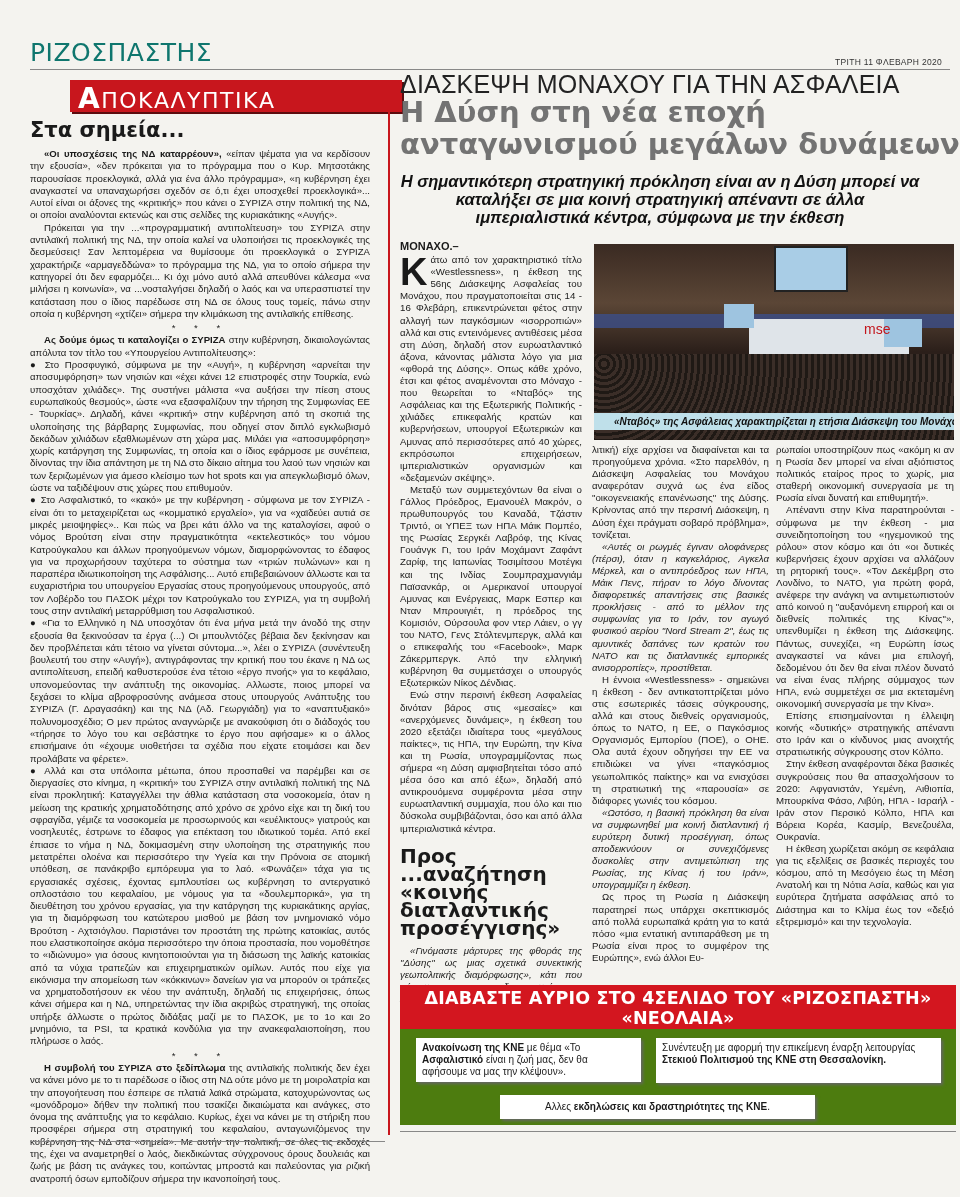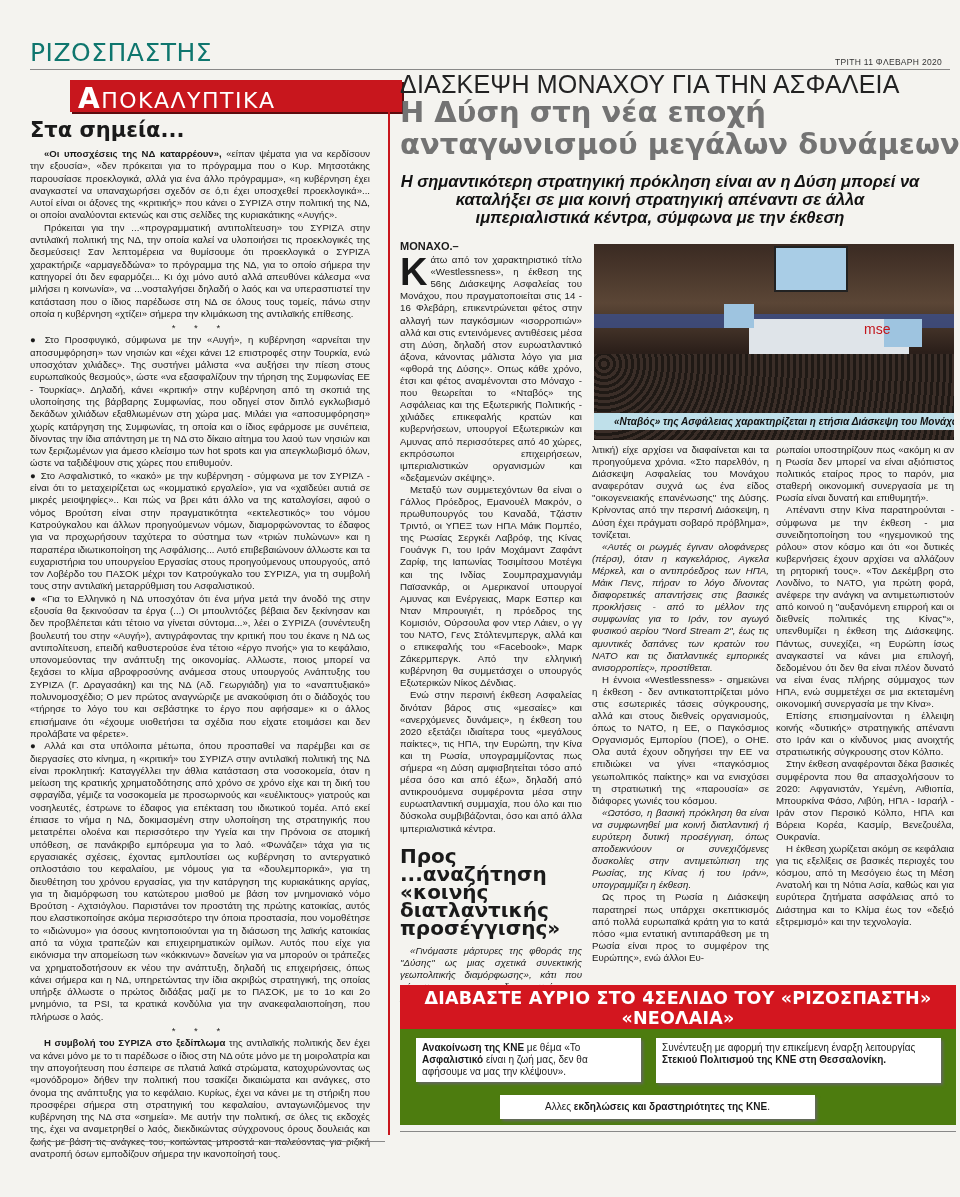--- a/index.html
+++ b/index.html
@@ -76,20 +76,21 @@
 <div class="abs top-rule"></div>
 
 <div class="abs section-banner">
   <span>ΑΠΟΚΑΛΥΠΤΙΚΑ</span>
 </div>
 <div class="abs left-title">Στα σημεία...</div>
 <div class="abs left-body">
   <p><b>«Οι υποσχέσεις της ΝΔ καταρρέουν»,</b><span> «είπαν ψέματα για να κερδίσουν την εξουσία», «δεν πρόκειται για το πρόγραμμα που ο Κυρ. Μητσοτάκης παρουσίασε προεκλογικά, αλλά για ένα άλλο πρόγραμμα», «η κυβέρνηση έχει αναγκαστεί να υπαναχωρήσει σχεδόν σε ό,τι έχει υποσχεθεί προεκλογικά»... Αυτοί είναι οι άξονες της «κριτικής» που κάνει ο ΣΥΡΙΖΑ στην πολιτική της ΝΔ, οι οποίοι αναλύονται εκτενώς και στις σελίδες της κυριακάτικης «Αυγής».</span></p>
   <p>Πρόκειται για την ...«προγραμματική αντιπολίτευση» του ΣΥΡΙΖΑ στην αντιλαϊκή πολιτική της ΝΔ, την οποία καλεί να υλοποιήσει τις προεκλογικές της δεσμεύσεις! Σαν λεπτομέρεια να θυμίσουμε ότι προεκλογικά ο ΣΥΡΙΖΑ χαρακτήριζε «αρμαγεδδώνα» το πρόγραμμα της ΝΔ, για το οποίο σήμερα την κατηγορεί ότι δεν εφαρμόζει... Κι όχι μόνο αυτό αλλά απευθύνει κάλεσμα «να μιλήσει η κοινωνία», να ...νοσταλγήσει δηλαδή ο λαός και να υπερασπιστεί την κατάσταση που ο ίδιος παρέδωσε στη ΝΔ σε όλους τους τομείς, πάνω στην οποία η κυβέρνηση «χτίζει» σήμερα την κλιμάκωση της αντιλαϊκής επίθεσης.</p>
   <p class="stars">* * *</p>
+  <p><b>Ας δούμε όμως τι καταλογίζει ο ΣΥΡΙΖΑ</b><span> στην κυβέρνηση, δικαιολογώντας απόλυτα τον τίτλο του «Υπουργείου Αντιπολίτευσης»:</span></p>
   <p class="bullet">● Στο Προσφυγικό, σύμφωνα με την «Αυγή», η κυβέρνηση «αρνείται την αποσυμφόρηση» των νησιών και «έχει κάνει 12 επιστροφές στην Τουρκία, ενώ υποσχόταν χιλιάδες». Της συστήνει μάλιστα «να αυξήσει την πίεση στους ευρωπαϊκούς θεσμούς», ώστε «να εξασφαλίζουν την τήρηση της Συμφωνίας ΕΕ - Τουρκίας». Δηλαδή, κάνει «κριτική» στην κυβέρνηση από τη σκοπιά της υλοποίησης της βάρβαρης Συμφωνίας, που οδηγεί στον διπλό εγκλωβισμό δεκάδων χιλιάδων εξαθλιωμένων στη χώρα μας. Μιλάει για «αποσυμφόρηση» χωρίς κατάργηση της Συμφωνίας, τη οποία και ο ίδιος εφάρμοσε με συνέπεια, δίνοντας την ίδια απάντηση με τη ΝΔ στο δίκαιο αίτημα του λαού των νησιών και των ξεριζωμένων για άμεσο κλείσιμο των hot spots και για απεγκλωβισμό όλων, ώστε να ταξιδέψουν στις χώρες που επιθυμούν.</p>
   <p class="bullet">● Στο Ασφαλιστικό, το «κακό» με την κυβέρνηση - σύμφωνα με τον ΣΥΡΙΖΑ - είναι ότι το μεταχειρίζεται ως «κομματικό εργαλείο», για να «χαϊδεύει αυτιά σε μικρές μειοψηφίες».. Και πώς να βρει κάτι άλλο να της καταλογίσει, αφού ο νόμος Βρούτση είναι στην πραγματικότητα «εκτελεστικός» του νόμου Κατρούγκαλου και άλλων προηγούμενων νόμων, διαμορφώνοντας το έδαφος για να προχωρήσουν ταχύτερα το σύστημα των «τριών πυλώνων» και η παραπέρα ιδιωτικοποίηση της Ασφάλισης... Αυτό επιβεβαιώνουν άλλωστε και τα ευχαριστήρια του υπουργείου Εργασίας στους προηγούμενους υπουργούς, από τον Λοβέρδο του ΠΑΣΟΚ μέχρι τον Κατρούγκαλο του ΣΥΡΙΖΑ, για τη συμβολή τους στην αντιλαϊκή μεταρρύθμιση του Ασφαλιστικού.</p>
   <p class="bullet">● «Για το Ελληνικό η ΝΔ υποσχόταν ότι ένα μήνα μετά την άνοδό της στην εξουσία θα ξεκινούσαν τα έργα (...) Οι μπουλντόζες βέβαια δεν ξεκίνησαν και δεν προβλέπεται κάτι τέτοιο να γίνεται σύντομα...», λέει ο ΣΥΡΙΖΑ (συνέντευξη βουλευτή του στην «Αυγή»), αντιγράφοντας την κριτική που του έκανε η ΝΔ ως αντιπολίτευση, επειδή καθυστερούσε ένα τέτοιο «έργο πνοής» για το κεφάλαιο, υπονομεύοντας την ανάπτυξη της οικονομίας. Αλλωστε, ποιος μπορεί να ξεχάσει το κλίμα αβροφροσύνης ανάμεσα στους υπουργούς Ανάπτυξης του ΣΥΡΙΖΑ (Γ. Δραγασάκη) και της ΝΔ (Αδ. Γεωργιάδη) για το «αναπτυξιακό» πολυνομοσχέδιο; Ο μεν πρώτος αναγνώριζε με ανακούφιση ότι ο διάδοχός του «τήρησε το λόγο του και σεβάστηκε το έργο που αφήσαμε» κι ο άλλος επισήμαινε ότι «έχουμε υιοθετήσει τα σχέδια που είχατε ετοιμάσει και δεν προλάβατε να φέρετε».</p>
   <p class="bullet">● Αλλά και στα υπόλοιπα μέτωπα, όπου προσπαθεί να παρέμβει και σε διεργασίες στο κίνημα, η «κριτική» του ΣΥΡΙΖΑ στην αντιλαϊκή πολιτική της ΝΔ είναι προκλητική: Καταγγέλλει την άθλια κατάσταση στα νοσοκομεία, όταν η μείωση της κρατικής χρηματοδότησης από χρόνο σε χρόνο είχε και τη δική του σφραγίδα, γέμιζε τα νοσοκομεία με προσωρινούς και «ευέλικτους» γιατρούς και νοσηλευτές, έστρωνε το έδαφος για επέκταση του ιδιωτικού τομέα. Από εκεί έπιασε το νήμα η ΝΔ, δοκιμασμένη στην υλοποίηση της στρατηγικής που μετατρέπει ολοένα και περισσότερο την Υγεία και την Πρόνοια σε ατομική υπόθεση, σε πανάκριβο εμπόρευμα για το λαό. «Φωνάζει» τάχα για τις εργασιακές σχέσεις, έχοντας εμπλουτίσει ως κυβέρνηση το αντεργατικό οπλοστάσιο του κεφαλαίου, με νόμους για τα «δουλεμπορικά», για τη διευθέτηση του χρόνου εργασίας, για την κατάργηση της κυριακάτικης αργίας, για τη διαμόρφωση του κατώτερου μισθού με βάση τον μνημονιακό νόμο Βρούτση - Αχτσιόγλου. Παριστάνει τον προστάτη της πρώτης κατοικίας, αυτός που ελαστικοποίησε ακόμα περισσότερο την όποια προστασία, που νομοθέτησε το «ιδιώνυμο» για όσους κινητοποιούνται για τη διάσωση της λαϊκής κατοικίας από τα νύχια τραπεζών και επιχειρηματικών ομίλων. Αυτός που είχε για εικόνισμα την απομείωση των «κόκκινων» δανείων για να μπορούν οι τράπεζες να χρηματοδοτήσουν εκ νέου την ανάπτυξη, δηλαδή τις επιχειρήσεις, όπως κάνει σήμερα και η ΝΔ, υπηρετώντας την ίδια ακριβώς στρατηγική, της οποίας υπήρξε άλλωστε ο πρώτος διδάξας μαζί με το ΠΑΣΟΚ, με το 1ο και 2ο μνημόνιο, τα PSI, τα κρατικά κονδύλια για την ανακεφαλαιοποίηση, που πλήρωσε ο λαός.</p>
   <p class="stars">* * *</p>
   <p><b>Η συμβολή του ΣΥΡΙΖΑ στο ξεδίπλωμα</b><span> της αντιλαϊκής πολιτικής δεν έχει να κάνει μόνο με το τι παρέδωσε ο ίδιος στη ΝΔ ούτε μόνο με τη μοιρολατρία και την απογοήτευση που έσπειρε σε πλατιά λαϊκά στρώματα, κατοχυρώνοντας ως «μονόδρομο» δήθεν την πολιτική που τσακίζει δικαιώματα και ανάγκες, στο όνομα της ανάπτυξης για το κεφάλαιο. Κυρίως, έχει να κάνει με τη στήριξη που προσφέρει σήμερα στη στρατηγική του κεφαλαίου, ανταγωνιζόμενος την κυβέρνηση της ΝΔ στα «σημεία». Με αυτήν την πολιτική, σε όλες τις εκδοχές της, έχει να αναμετρηθεί ο λαός, διεκδικώντας σύγχρονους όρους δουλειάς και ζωής με βάση τις ανάγκες του, κοιτώντας μπροστά και παλεύοντας για ριζική ανατροπή όσων εμποδίζουν σήμερα την ικανοποίησή τους.</span></p>
 
 </div>
 <div class="abs col-rule"></div>
 <div class="abs bottom-rule"></div>
@@ -120,24 +121,24 @@
 
 <div class="abs col col2">
   <p class="noind">λιτική) είχε αρχίσει να διαφαίνεται και τα προηγούμενα χρόνια. «Στο παρελθόν, η Διάσκεψη Ασφαλείας του Μονάχου αναφερόταν συχνά ως ένα είδος "οικογενειακής επανένωσης" της Δύσης. Κρίνοντας από την περσινή Διάσκεψη, η Δύση έχει πράγματι σοβαρό πρόβλημα», τονίζεται.</p>
   <p><i>«Αυτές οι ρωγμές έγιναν ολοφάνερες (πέρσι), όταν η καγκελάριος, Αγκελα Μέρκελ, και ο αντιπρόεδρος των ΗΠΑ, Μάικ Πενς, πήραν το λόγο δίνοντας διαφορετικές απαντήσεις στις βασικές προκλήσεις - από το μέλλον της συμφωνίας για το Ιράν, τον αγωγό φυσικού αερίου "Nord Stream 2", έως τις αμυντικές δαπάνες των κρατών του ΝΑΤΟ και τις διατλαντικές εμπορικές ανισορροπίες», προστίθεται.</i></p>
   <p>Η έννοια «Westlessness» - σημειώνει η έκθεση - δεν αντικατοπτρίζεται μόνο στις εσωτερικές τάσεις σύγκρουσης, αλλά και στους διεθνείς οργανισμούς, όπως το ΝΑΤΟ, η ΕΕ, ο Παγκόσμιος Οργανισμός Εμπορίου (ΠΟΕ), ο ΟΗΕ. Ολα αυτά έχουν οδηγήσει την ΕΕ να επιδιώκει να γίνει «παγκόσμιος γεωπολιτικός παίκτης» και να ενισχύσει τη στρατιωτική της «παρουσία» σε διάφορες γωνιές του κόσμου.</p>
   <p><i>«Ωστόσο, η βασική πρόκληση θα είναι να συμφωνηθεί μια κοινή διατλαντική ή ευρύτερη δυτική προσέγγιση, όπως αποδεικνύουν οι συνεχιζόμενες δυσκολίες στην αντιμετώπιση της Ρωσίας, της Κίνας ή του Ιράν», υπογραμμίζει η έκθεση.</i></p>
   <p>Ως προς τη Ρωσία η Διάσκεψη παρατηρεί πως υπάρχει σκεπτικισμός από πολλά ευρωπαϊκά κράτη για το κατά πόσο «μια εντατική αντιπαράθεση με τη Ρωσία είναι προς το συμφέρον της Ευρώπης», ενώ άλλοι Ευ-</p>
 </div>
 
 <div class="abs col col3">
-  <p class="noind">ρωπαίοι υποστηρίζουν πως «ακόμη κι αν η Ρωσία δεν μπορεί να είναι αξιόπιστος πολιτικός εταίρος προς το παρόν, μια σταθερή οικονομική συνεργασία με τη Ρωσία είναι δυνατή και επιθυμητή».</p>
+  <p class="noind">ρωπαίοι υποστηρίζουν πως «ακόμη κι αν η Ρωσία δεν μπορεί να είναι αξιόπιστος πολιτικός εταίρος προς το χωρίς, μια σταθερή οικονομική συνεργασία με τη Ρωσία είναι δυνατή και επιθυμητή».</p>
   <p>Απέναντι στην Κίνα παρατηρούνται - σύμφωνα με την έκθεση - μια συνειδητοποίηση του «ηγεμονικού της ρόλου» στον κόσμο και ότι «οι δυτικές κυβερνήσεις έχουν αρχίσει να αλλάζουν τη ρητορική τους». «Τον Δεκέμβρη στο Λονδίνο, το ΝΑΤΟ, για πρώτη φορά, ανέφερε την ανάγκη να αντιμετωπιστούν από κοινού η "αυξανόμενη επιρροή και οι διεθνείς πολιτικές της Κίνας"», υπενθυμίζει η έκθεση της Διάσκεψης. Πάντως, συνεχίζει, «η Ευρώπη ίσως αναγκαστεί να κάνει μια επιλογή, δεδομένου ότι δεν θα είναι πλέον δυνατό να είναι ένας πλήρης σύμμαχος των ΗΠΑ, ενώ συμμετέχει σε μια εκτεταμένη οικονομική συνεργασία με την Κίνα».</p>
   <p>Επίσης επισημαίνονται η έλλειψη κοινής «δυτικής» στρατηγικής απέναντι στο Ιράν και ο κίνδυνος μιας ανοιχτής στρατιωτικής σύγκρουσης στον Κόλπο.</p>
-  <p>Στην έκθεση αναφέρονται δέκα βασικές συμφέροντα που θα απασχολήσουν το 2020: Αφγανιστάν, Υεμένη, Αιθιοπία, Μπουρκίνα Φάσο, Λιβύη, ΗΠΑ - Ισραήλ - Ιράν στον Περσικό Κόλπο, ΗΠΑ και Βόρεια Κορέα, Κασμίρ, Βενεζουέλα, Ουκρανία.</p>
+  <p>Στην έκθεση αναφέρονται δέκα βασικές συγκρούσεις που θα απασχολήσουν το 2020: Αφγανιστάν, Υεμένη, Αιθιοπία, Μπουρκίνα Φάσο, Λιβύη, ΗΠΑ - Ισραήλ - Ιράν στον Περσικό Κόλπο, ΗΠΑ και Βόρεια Κορέα, Κασμίρ, Βενεζουέλα, Ουκρανία.</p>
   <p>Η έκθεση χωρίζεται ακόμη σε κεφάλαια για τις εξελίξεις σε βασικές περιοχές του κόσμου, από τη Μεσόγειο έως τη Μέση Ανατολή και τη Νότια Ασία, καθώς και για ευρύτερα ζητήματα ασφάλειας από το Διάστημα και το Κλίμα έως τον «δεξιό εξτρεμισμό» και την τεχνολογία.</p>
 </div>
 
 <div class="abs promo">
   <div class="promo-head">
     <div>ΔΙΑΒΑΣΤΕ ΑΥΡΙΟ ΣΤΟ 4ΣΕΛΙΔΟ ΤΟΥ «ΡΙΖΟΣΠΑΣΤΗ»</div>
     <div>«ΝΕΟΛΑΙΑ»</div>
   </div>
   <div class="promo-card c1">
     <b>Ανακοίνωση της ΚΝΕ</b><span> με θέμα «Το </span><b>Ασφαλιστικό</b><span> είναι η ζωή μας, δεν θα αφήσουμε να μας την κλέψουν».</span>

